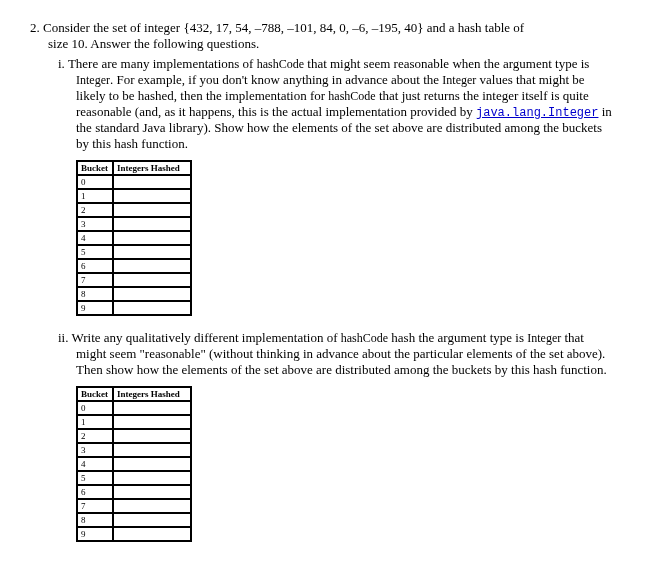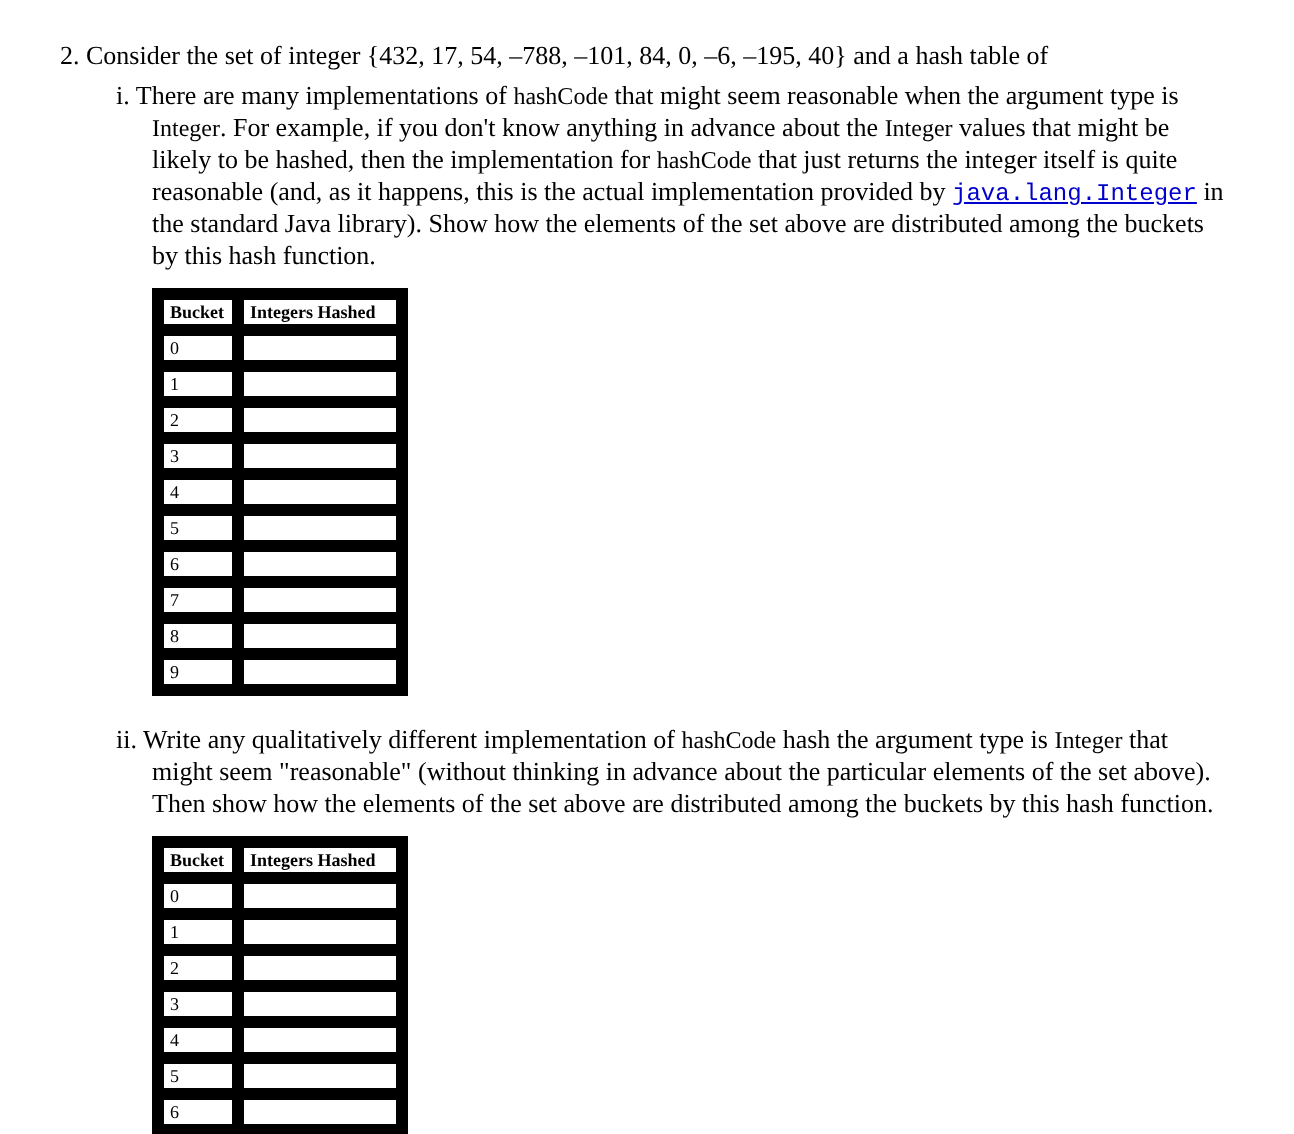--- a/index.html
+++ b/index.html
@@ -38,21 +38,21 @@
       font-size: 12px;
     }
     table {
       border-collapse: collapse;
       margin-left: 46px;
       margin-top: 8px;
       margin-bottom: 14px;
       font-size: 9px;
     }
     th, td {
-      border: 6px solid #000000;
+      border: 2px solid #000000;
       padding: 1px 3px;
       text-align: left;
       vertical-align: top;
     }
     th {
       font-weight: bold;
       background: #fff;
     }
     th.bucket {
       width: 28px;
@@ -70,20 +70,21 @@
     }
   </style>
 </head>
 <body>
 
 <div class="question">
   <div class="q-main">
     <span>2.</span>
     <span>Consider the set of integer {432, 17, 54, –788, –101, 84, 0, –6, –195, 40} and a hash table of</span>
   </div>
+  <div class="q-main-line2">size 10. Answer the following questions.</div>
 
   <div class="q-sub">
     <span>i.</span>
     <span>There are many implementations of </span><code>hashCode</code><span> that might seem reasonable when the argument type is </span><code>Integer</code><span>. For example, if you don't know anything in advance about the </span><code>Integer</code><span> values that might be likely to be hashed, then the implementation for </span><code>hashCode</code><span> that just returns the integer itself is quite reasonable (and, as it happens, this is the actual implementation provided by </span><a class="code-link">java.lang.Integer</a><span> in the standard Java library). Show how the elements of the set above are distributed among the buckets by this hash function.</span>
   </div>
 
   <table>
     <tbody>
         <tr>
       <th class="bucket">Bucket</th>

